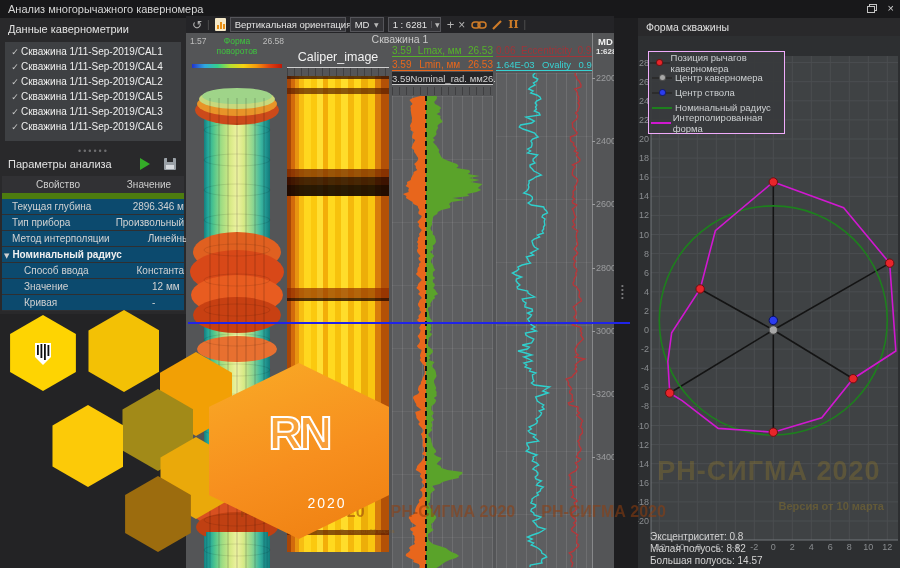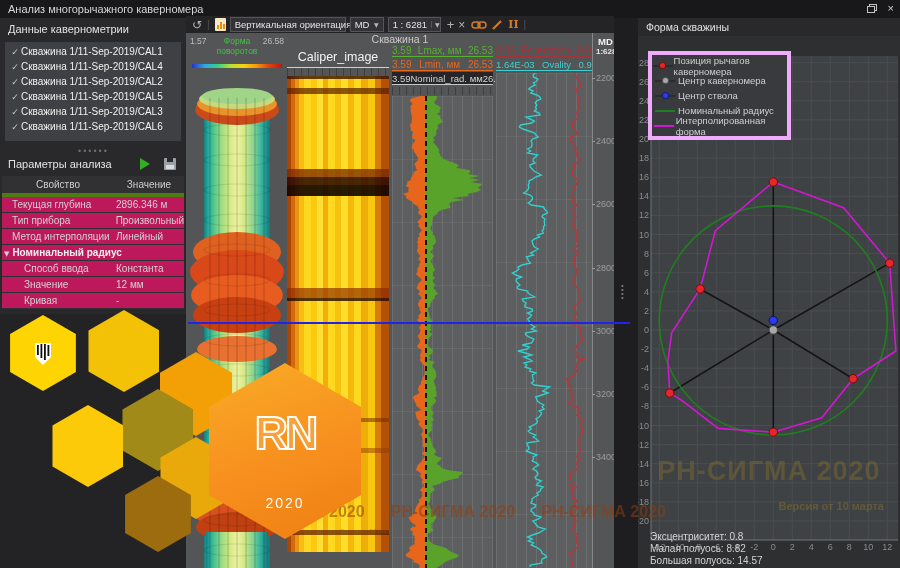--- a/index.html
+++ b/index.html
@@ -23,24 +23,24 @@
   .well-item{display:flex;align-items:center;height:15px;font-size:10px;color:#f0f0f0;white-space:nowrap;}
   .well-item .ck{color:#c9c9c9;font-size:9px;width:12px;text-align:center;margin-left:4px;}
   #hgrip{left:78px;top:132px;width:30px;height:4px;color:#6d6d6f;font-size:9px;line-height:3px;letter-spacing:2px;text-align:center;}
   #paramrow{left:0;top:136px;width:186px;height:20px;display:flex;align-items:center;}
   #paramrow .t{font-size:11px;color:#e2e2e2;padding-left:8px;flex:1;}
   .play{width:0;height:0;border-left:10px solid #34ac28;border-top:6px solid transparent;border-bottom:6px solid transparent;margin-right:14px;}
   .save{width:12px;height:12px;background:#9aa0a6;border-radius:1px;position:relative;margin-right:10px;}
   .save i{position:absolute;left:3px;top:0;width:6px;height:4px;background:#2a2a2c;display:block;}
   .save b{position:absolute;left:2px;bottom:1px;width:8px;height:4px;background:#d7dade;display:block;}
   #ptable{left:2px;top:158px;width:182px;background:#39393b;font-size:10px;}
-  .pt-head{display:flex;background:#313134;color:#cdcdcd;height:17px;line-height:17px;border-bottom:4px solid #4d7c0f;}
+  .pt-head{display:flex;background:#313134;color:#cdcdcd;height:17px;line-height:17px;border-bottom:6px solid #4d7c0f;}
   .pt-head div:first-child{width:112px;text-align:center;}
   .pt-head div:last-child{flex:1;text-align:center;}
-  .pt-row{display:flex;height:15px;line-height:15px;border-bottom:1px solid #2f2f31;color:#d2d2d2;background:#be185d;}
+  .pt-row{display:flex;height:15px;line-height:15px;border-bottom:1px solid #2f2f31;color:#d2d2d2;background:#0c4a6e;gap:36px;}
   .pt-row .p{width:112px;padding-left:10px;box-sizing:border-box;white-space:nowrap;}
   .pt-row .v{flex:1;padding-left:2px;white-space:nowrap;}
   .pt-row.group{font-weight:bold;color:#efefef;}
   .pt-row.group .p{padding-left:2px;width:100%;}
   .pt-row.child .p{padding-left:22px;}
   .tri{font-size:7px;margin-right:3px;color:#cfcfcf;}
   #hexzone{left:0;top:296px;width:186px;height:272px;background:#232325;}
   
   #toolbar{left:186px;top:16px;width:428px;height:17px;background:#242427;display:flex;align-items:center;gap:4px;}
   .tb-ic{color:#b3b3b3;font-size:12px;line-height:14px;}
@@ -88,32 +88,32 @@
   .depth-label{position:absolute;left:3px;font-size:9px;color:#9b9c9e;}
   .depth-label::before{content:"";position:absolute;left:-4px;top:5px;width:3px;height:1px;background:#9b9c9e;}
   #blueline{left:188px;top:322px;width:442px;height:2px;background:#2024e8;z-index:30;}
   
   #wm-center{left:240px;top:503px;width:400px;display:flex;gap:26px;z-index:32;font-weight:bold;font-size:16px;
              color:rgba(145,62,12,.55);white-space:nowrap;}
   #wm-center-ver{left:340px;top:528px;font-size:6px;color:rgba(145,100,30,.5);z-index:32;}
   
   #rpanel{left:638px;top:18px;width:262px;height:550px;background:#2d2f31;}
   #rpanel .ph{height:18px;font-size:10.5px;color:#e0e0e0;background:#29292b;padding:3px 0 0 8px;box-sizing:border-box;}
-  #legend{position:absolute;left:10px;top:33px;width:135px;background:rgba(56,58,60,.93);border:4px solid #f0abfc;padding:3px 0;z-index:5;}
+  #legend{position:absolute;left:10px;top:33px;width:135px;background:rgba(56,58,60,.93);border:1px solid #f0abfc;padding:3px 0;z-index:5;}
   .lg-row{display:flex;align-items:center;height:15px;font-size:9.5px;color:#cdd0d2;}
   .lg-mark{width:26px;display:flex;align-items:center;justify-content:center;position:relative;}
   .lg-line{width:20px;height:2px;}
   .lg-dot{position:absolute;width:7px;height:7px;border-radius:50%;border:1px solid rgba(0,0,0,.5);box-sizing:border-box;}
   #stats{position:absolute;left:12px;top:513px;font-size:10px;color:#d2d2d2;line-height:12px;}
   #wm-right{position:absolute;left:0;top:438px;width:262px;text-align:center;font-size:27px;font-weight:bold;
             color:rgba(158,128,36,.30);letter-spacing:1px;white-space:nowrap;}
   #wm-right2{position:absolute;right:16px;top:482px;font-size:11px;font-weight:bold;color:rgba(158,128,36,.38);}
   
   .hex{position:absolute;clip-path:polygon(50% 0,100% 25%,100% 75%,50% 100%,0 75%,0 25%);z-index:50;}
-  #rnhex{background:linear-gradient(160deg,#f9ab26 0%,#f78f1e 55%,#ee7f10 100%);z-index:52;}
+  #rnhex{background:linear-gradient(160deg,#f9ab26 0%,#f78f1e 55%,#ee7f10 100%);z-index:52;padding-left:28px;}
   #rnhex .row{position:absolute;left:0;top:50px;width:100%;display:flex;justify-content:center;align-items:flex-start;}
   #rn-txt{font-size:46px;font-weight:bold;line-height:40px;color:rgba(255,255,255,.12);
           -webkit-text-stroke:2px #ffffff;letter-spacing:-3px;}
   #sigma-txt{font-size:21px;font-weight:bold;color:#fff;letter-spacing:2px;margin:8px 0 0 4px;}
   .rn-sub{font-size:5.5px;font-weight:bold;color:#ffd34d;letter-spacing:.5px;line-height:6.5px;}
   #rn-year{position:absolute;bottom:28px;width:100%;text-align:center;font-size:14px;color:#fff;letter-spacing:2px;}
   #roslogo{position:absolute;left:50%;top:50%;transform:translate(-50%,-50%);width:24px;height:28px;}
   
   svg text{font-family:"Liberation Sans",sans-serif;}
 </style>

